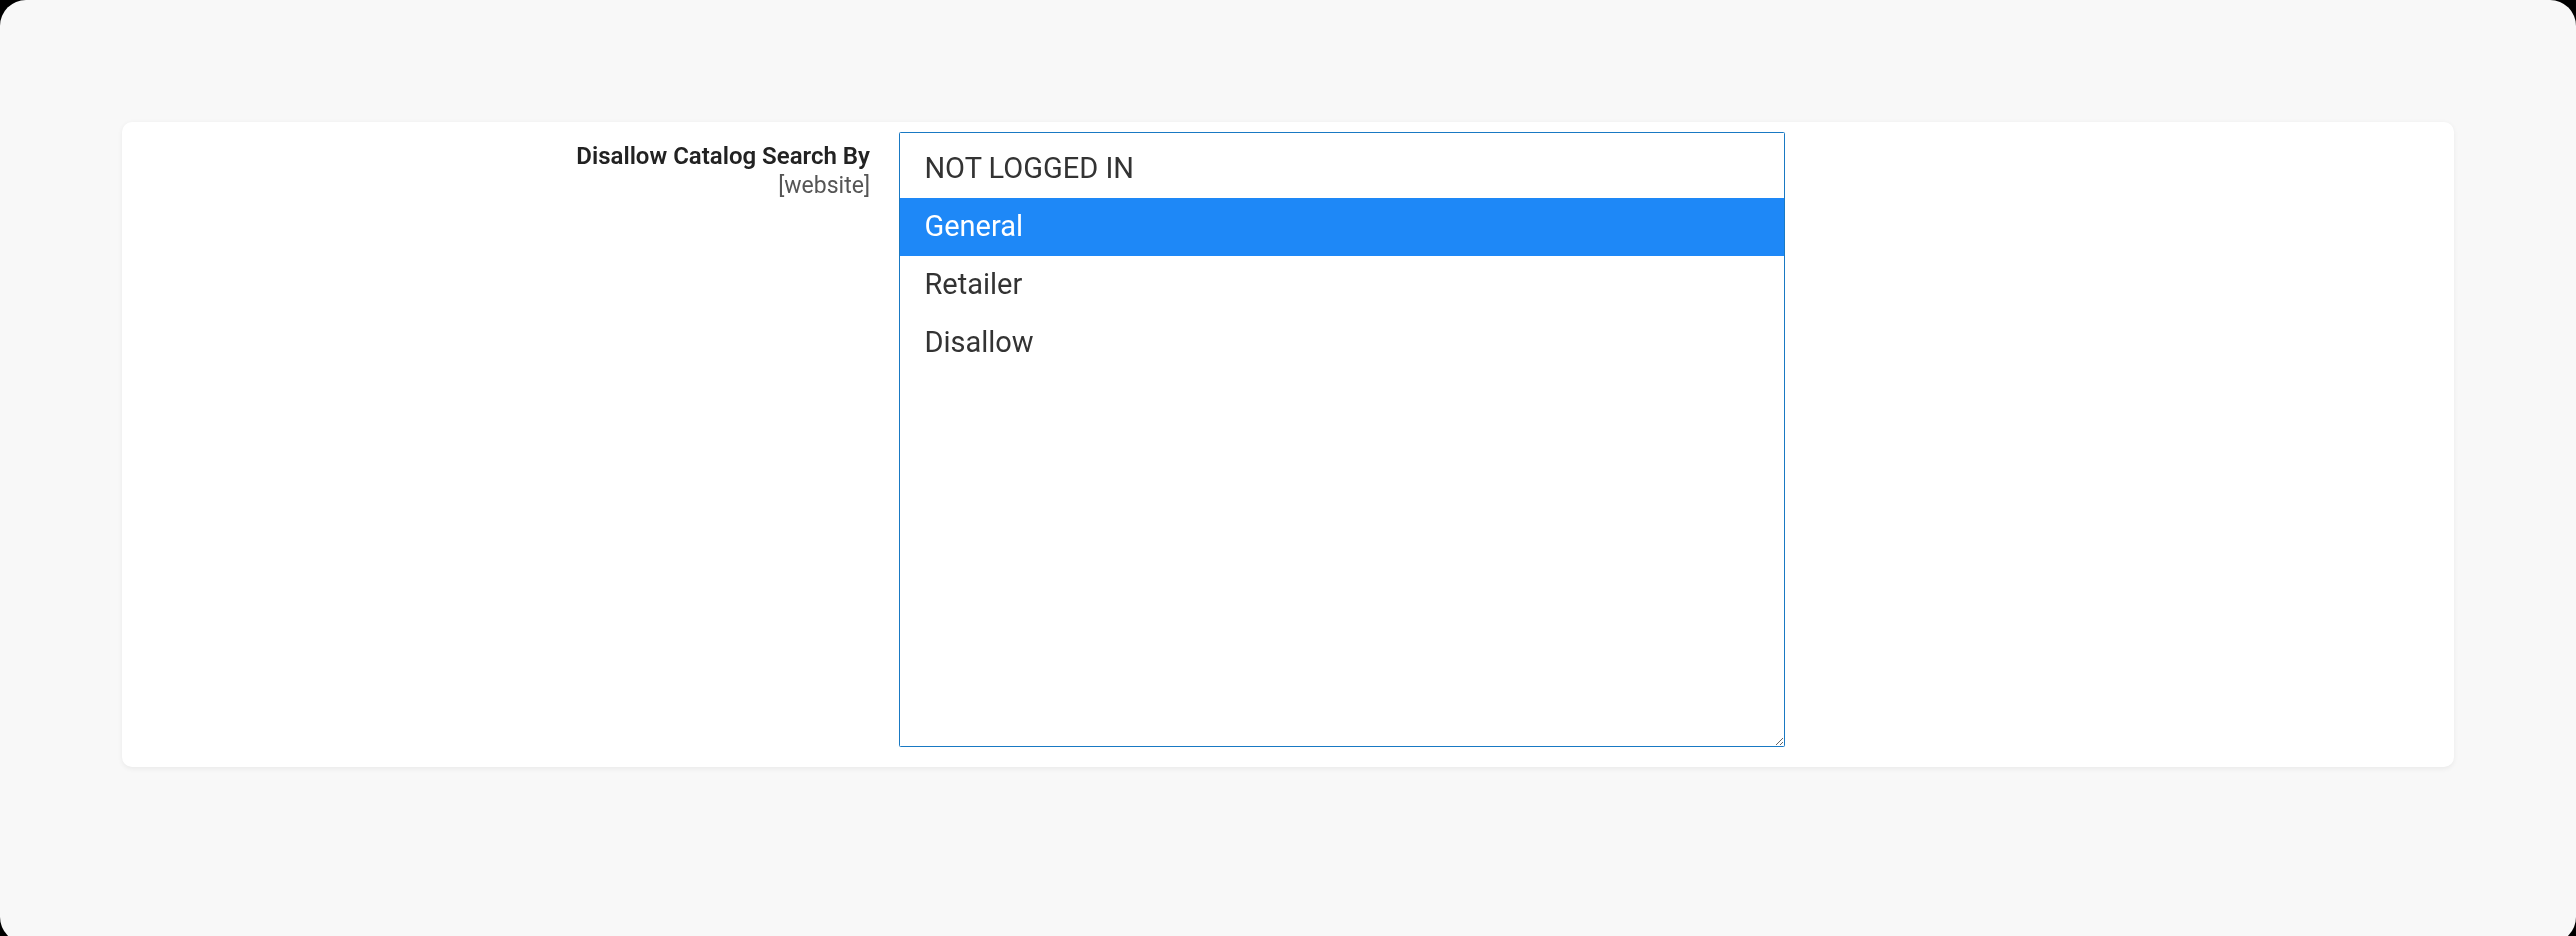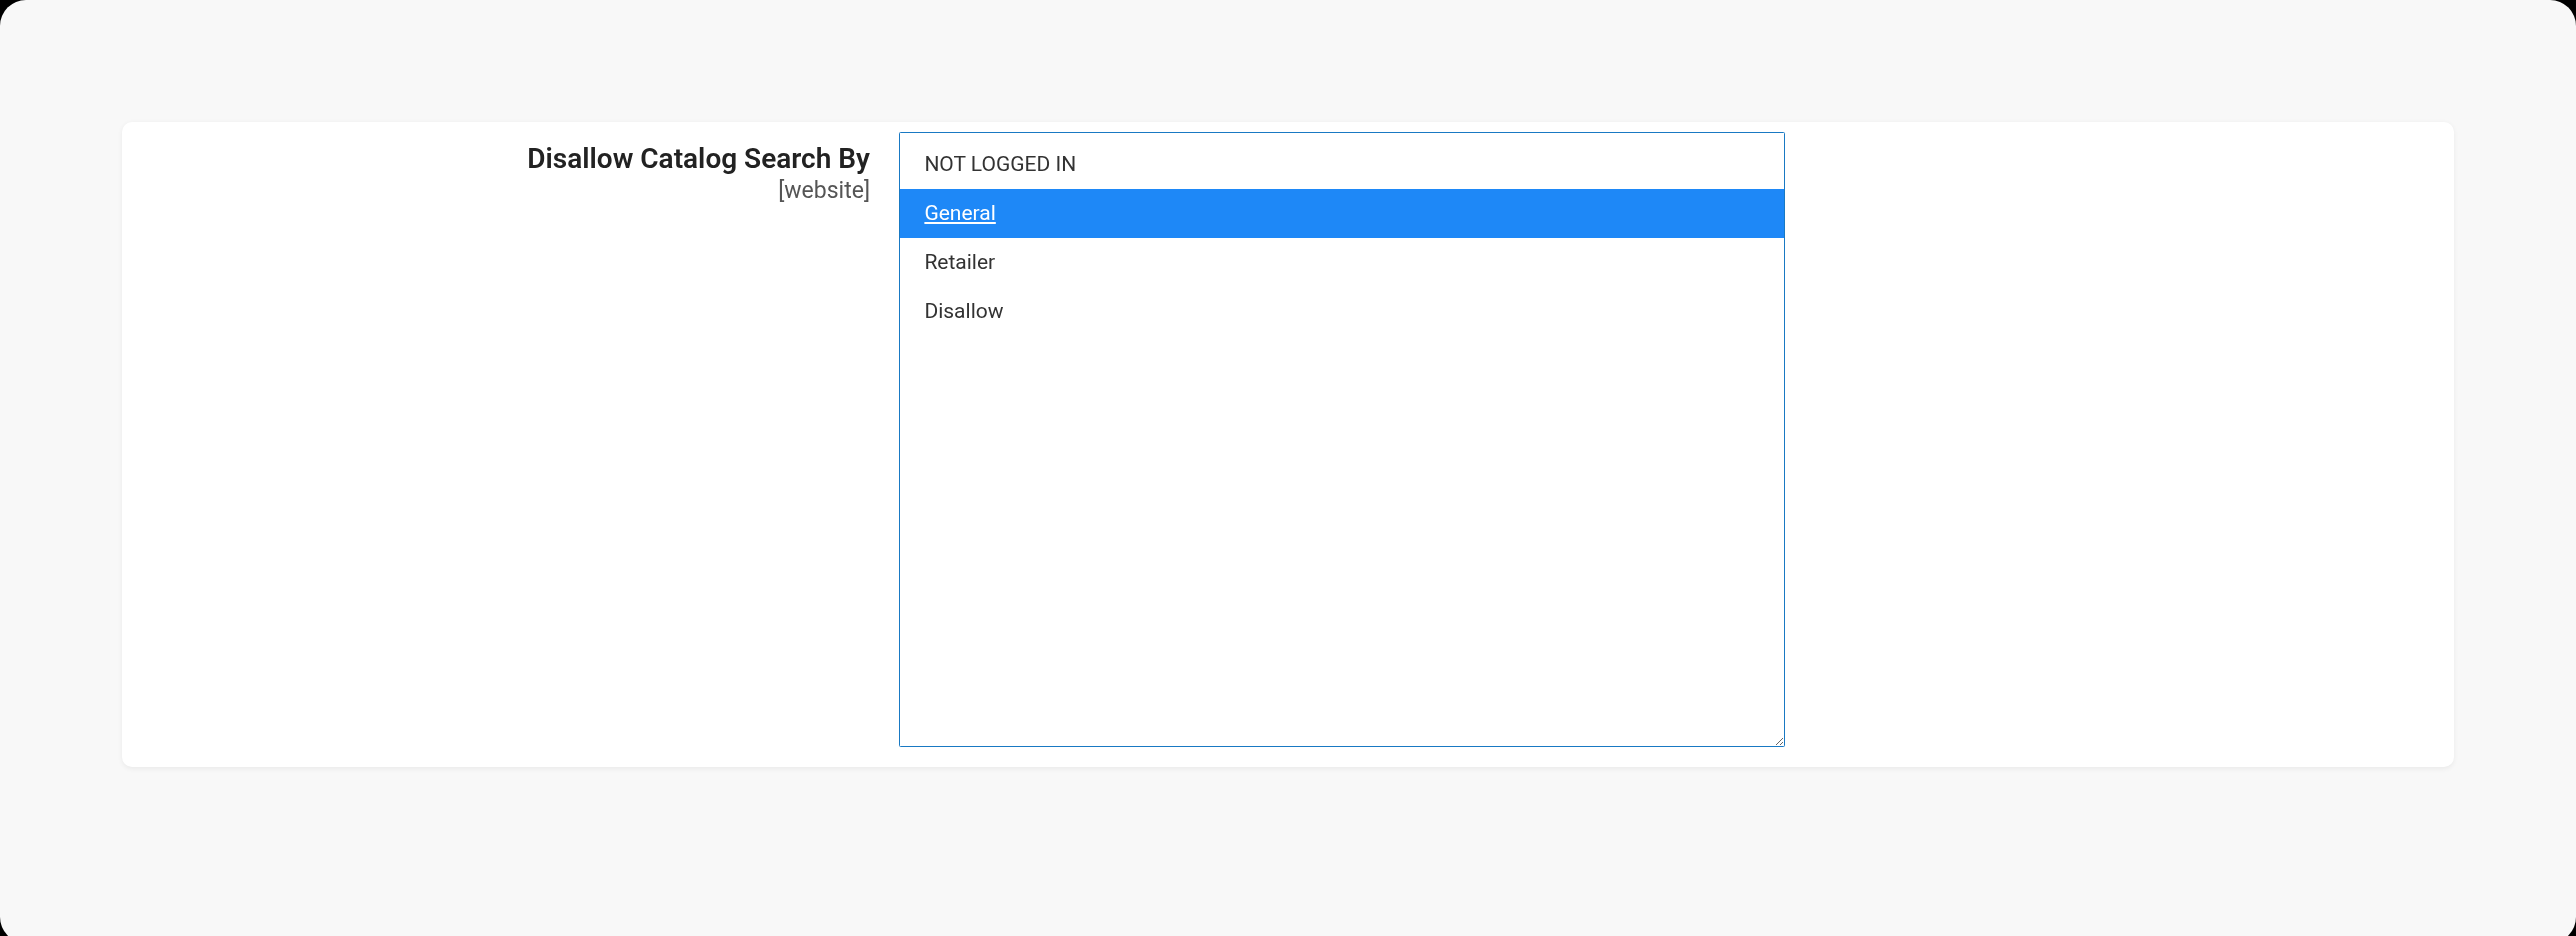--- a/index.html
+++ b/index.html
@@ -37,21 +37,21 @@
     flex-direction: row;
   }
   .label-col {
     flex: 0 0 748px;
     box-sizing: border-box;
     padding-right: 29px;
     text-align: right;
     padding-top: 10px;
   }
   .label-main {
-    font-size: 28px;
+    font-size: 24px;
     font-weight: 600;
     color: #222;
     line-height: 1.2;
   }
   .label-scope {
     font-size: 23px;
     color: #555;
     line-height: 1.2;
     margin-top: 1.4px;
   }
@@ -63,32 +63,31 @@
     height: 615px;
     border: 1.4px solid #1979c3;
     border-radius: 1.4px;
     background: #fff;
     overflow: auto;
     resize: both;
     box-sizing: border-box;
     padding-top: 7.2px;
   }
   .option {
-    font-size: 21px;
+    font-size: 29px;
     line-height: 1.1;
     color: #333;
     padding: 13px 24.4px;
     cursor: default;
     user-select: none;
     white-space: nowrap;
   }
   .option.selected {
     background: #1e88f7;
     color: #ffffff;
-    text-decoration: underline;
   }
   .spacer-col {
     flex: 1 1 auto;
   }
 </style>
 </head>
 <body>
 
 <div class="outer">
   <div class="card">

